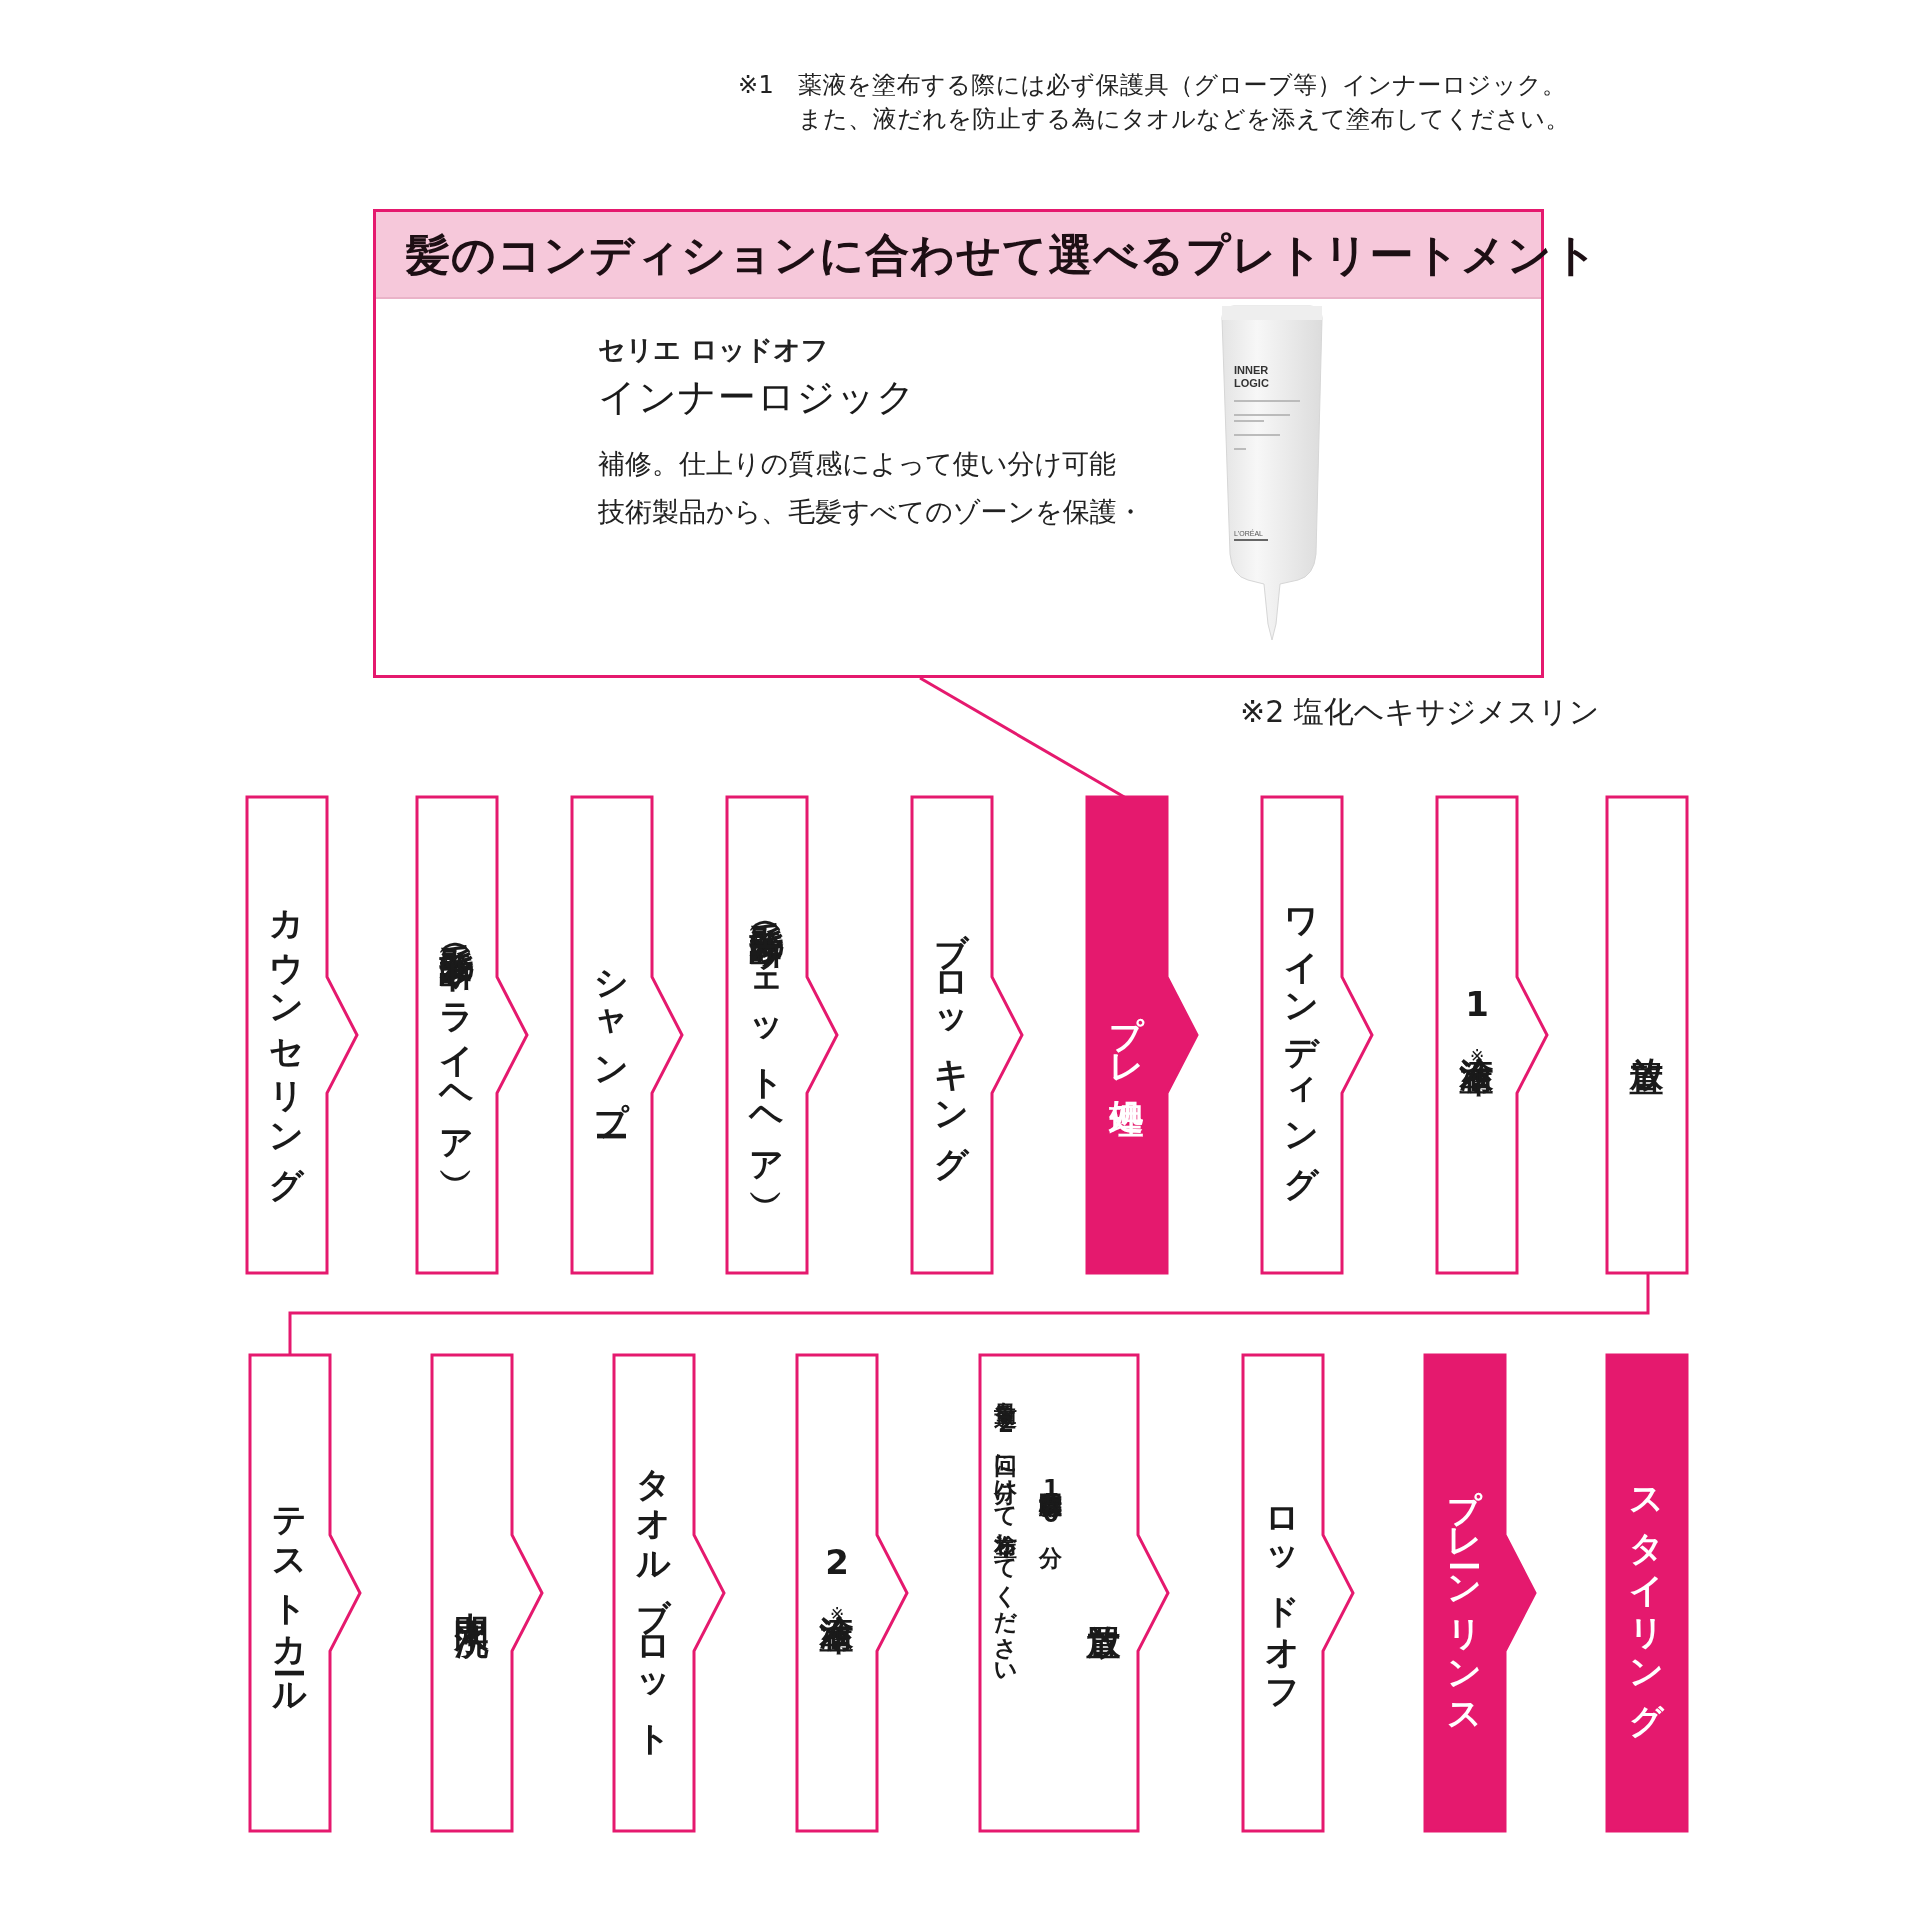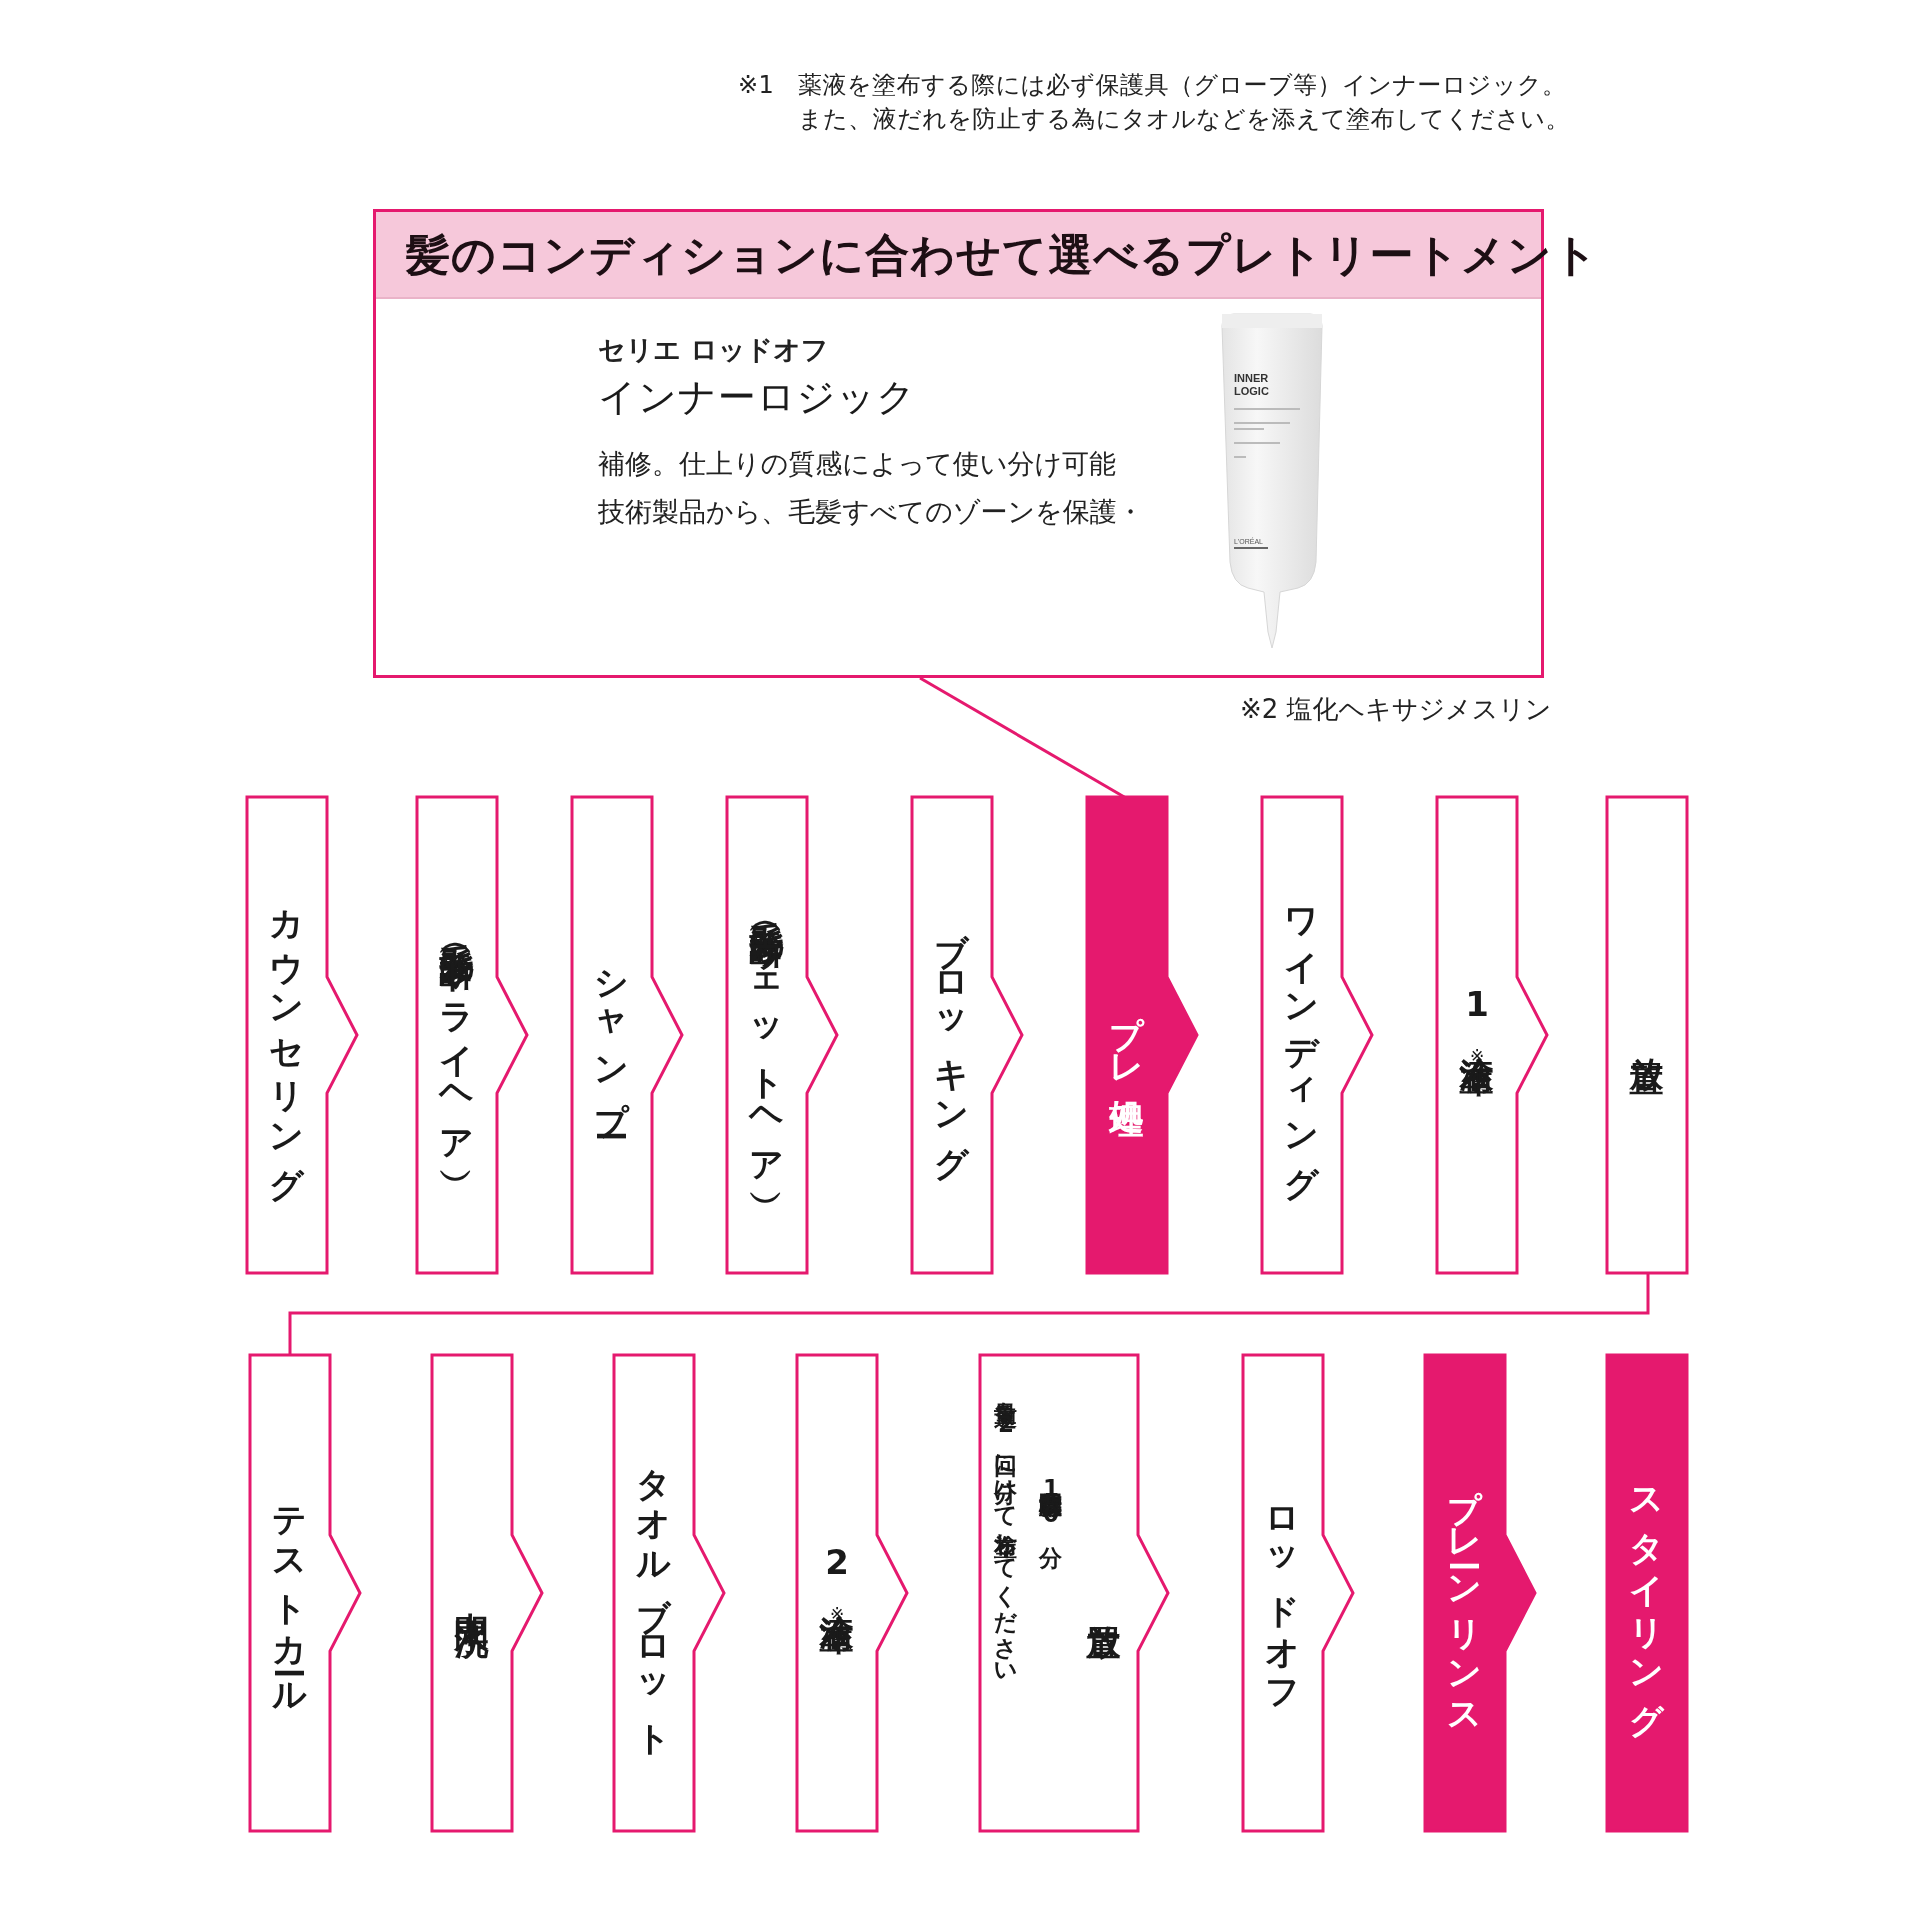--- a/index.html
+++ b/index.html
@@ -8,22 +8,22 @@
   .note1 .mark{display:inline-block;width:60px;}
   .note1 .l2{padding-left:60px;}
   .callout{position:absolute;left:373px;top:209px;width:1171px;height:469px;border:3px solid #e5196e;box-sizing:border-box;background:#fff;}
   .callout-head{position:absolute;left:0;top:0;right:0;height:85px;background:#f6c8da;border-bottom:2px solid #eab3c8;}
   .callout-title{position:absolute;left:30px;top:14px;font-size:44px;font-weight:bold;color:#1d0f14;letter-spacing:1px;white-space:nowrap;}
   .brand{position:absolute;left:222px;top:120px;font-size:27px;font-weight:bold;color:#222;}
   .product{position:absolute;left:222px;top:160px;font-size:38px;font-weight:normal;color:#1a1a1a;letter-spacing:1px;}
   .desc{position:absolute;left:222px;top:228px;width:640px;font-size:27px;line-height:48px;color:#222;}
   .desc p{margin:0;white-space:nowrap;}
   .desc sup{font-size:18px;vertical-align:9px;}
-  .tube{position:absolute;left:842px;top:100px;width:110px;height:360px;text-decoration:underline;}
-  .note2{position:absolute;left:1240px;top:692px;font-size:26px;color:#222;white-space:nowrap;}
+  .tube{position:absolute;left:842px;top:92px;width:110px;height:360px;text-decoration:underline;}
+  .note2{position:absolute;left:1240px;top:692px;font-size:30px;color:#222;white-space:nowrap;}
   .connector{position:absolute;left:0;top:0;width:1920px;height:1920px;pointer-events:none;}
   .step{position:absolute;width:80px;height:476px;}
   .step svg{position:absolute;left:0;top:0;overflow:visible;}
   .step .label{position:absolute;left:0;width:80px;top:0;height:476px;display:flex;align-items:center;justify-content:center;}
   .vt{writing-mode:vertical-rl;text-orientation:upright;font-size:34px;font-weight:bold;letter-spacing:4px;color:#1a1a1a;white-space:nowrap;}
   .step.filled .vt{color:#ffffff;}
   .sub{writing-mode:vertical-rl;font-size:17px;font-weight:normal;letter-spacing:0;text-orientation:upright;}
   .labelcol{display:flex;flex-direction:column;align-items:center;}
   .wide .label{width:158px;}
   .wide-text{display:flex;flex-direction:row-reverse;align-items:flex-start;gap:14px;height:440px;padding-top:12px;box-sizing:border-box;}

